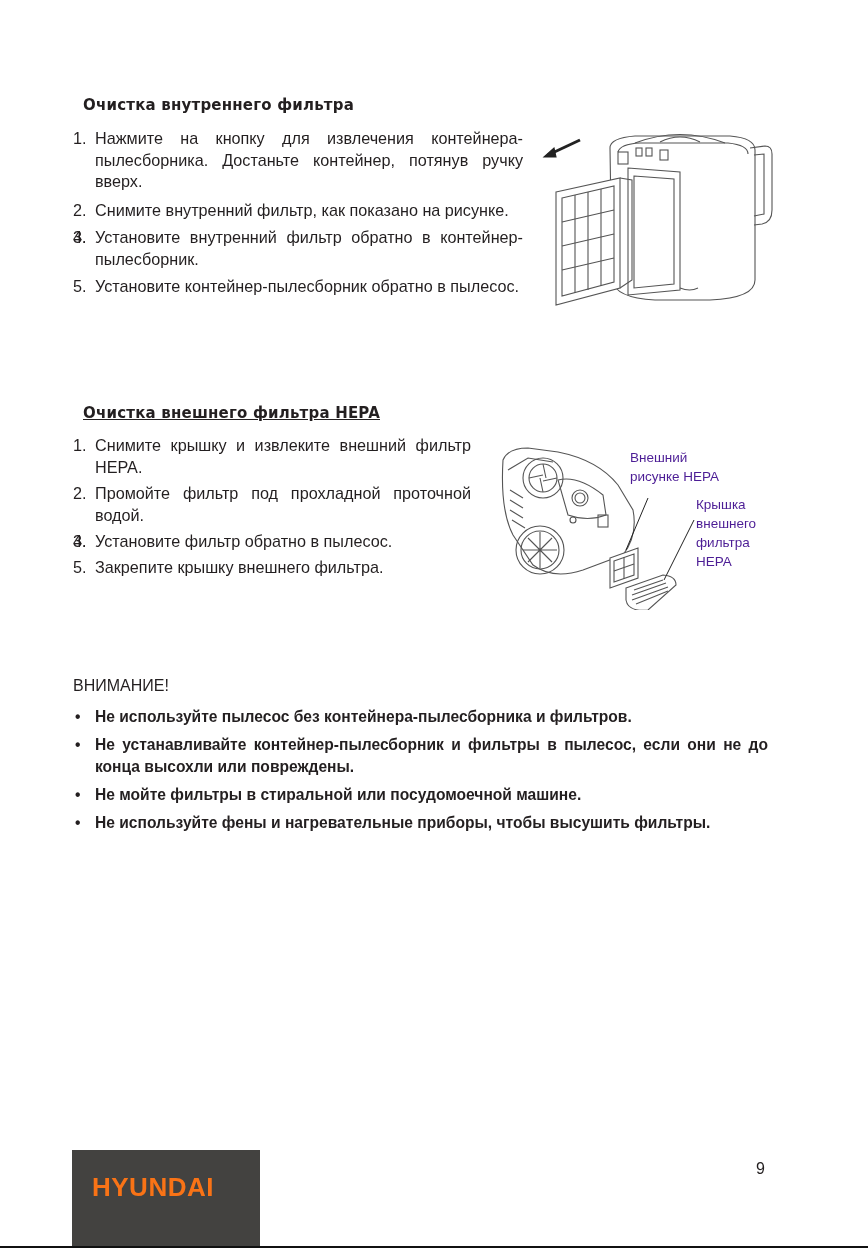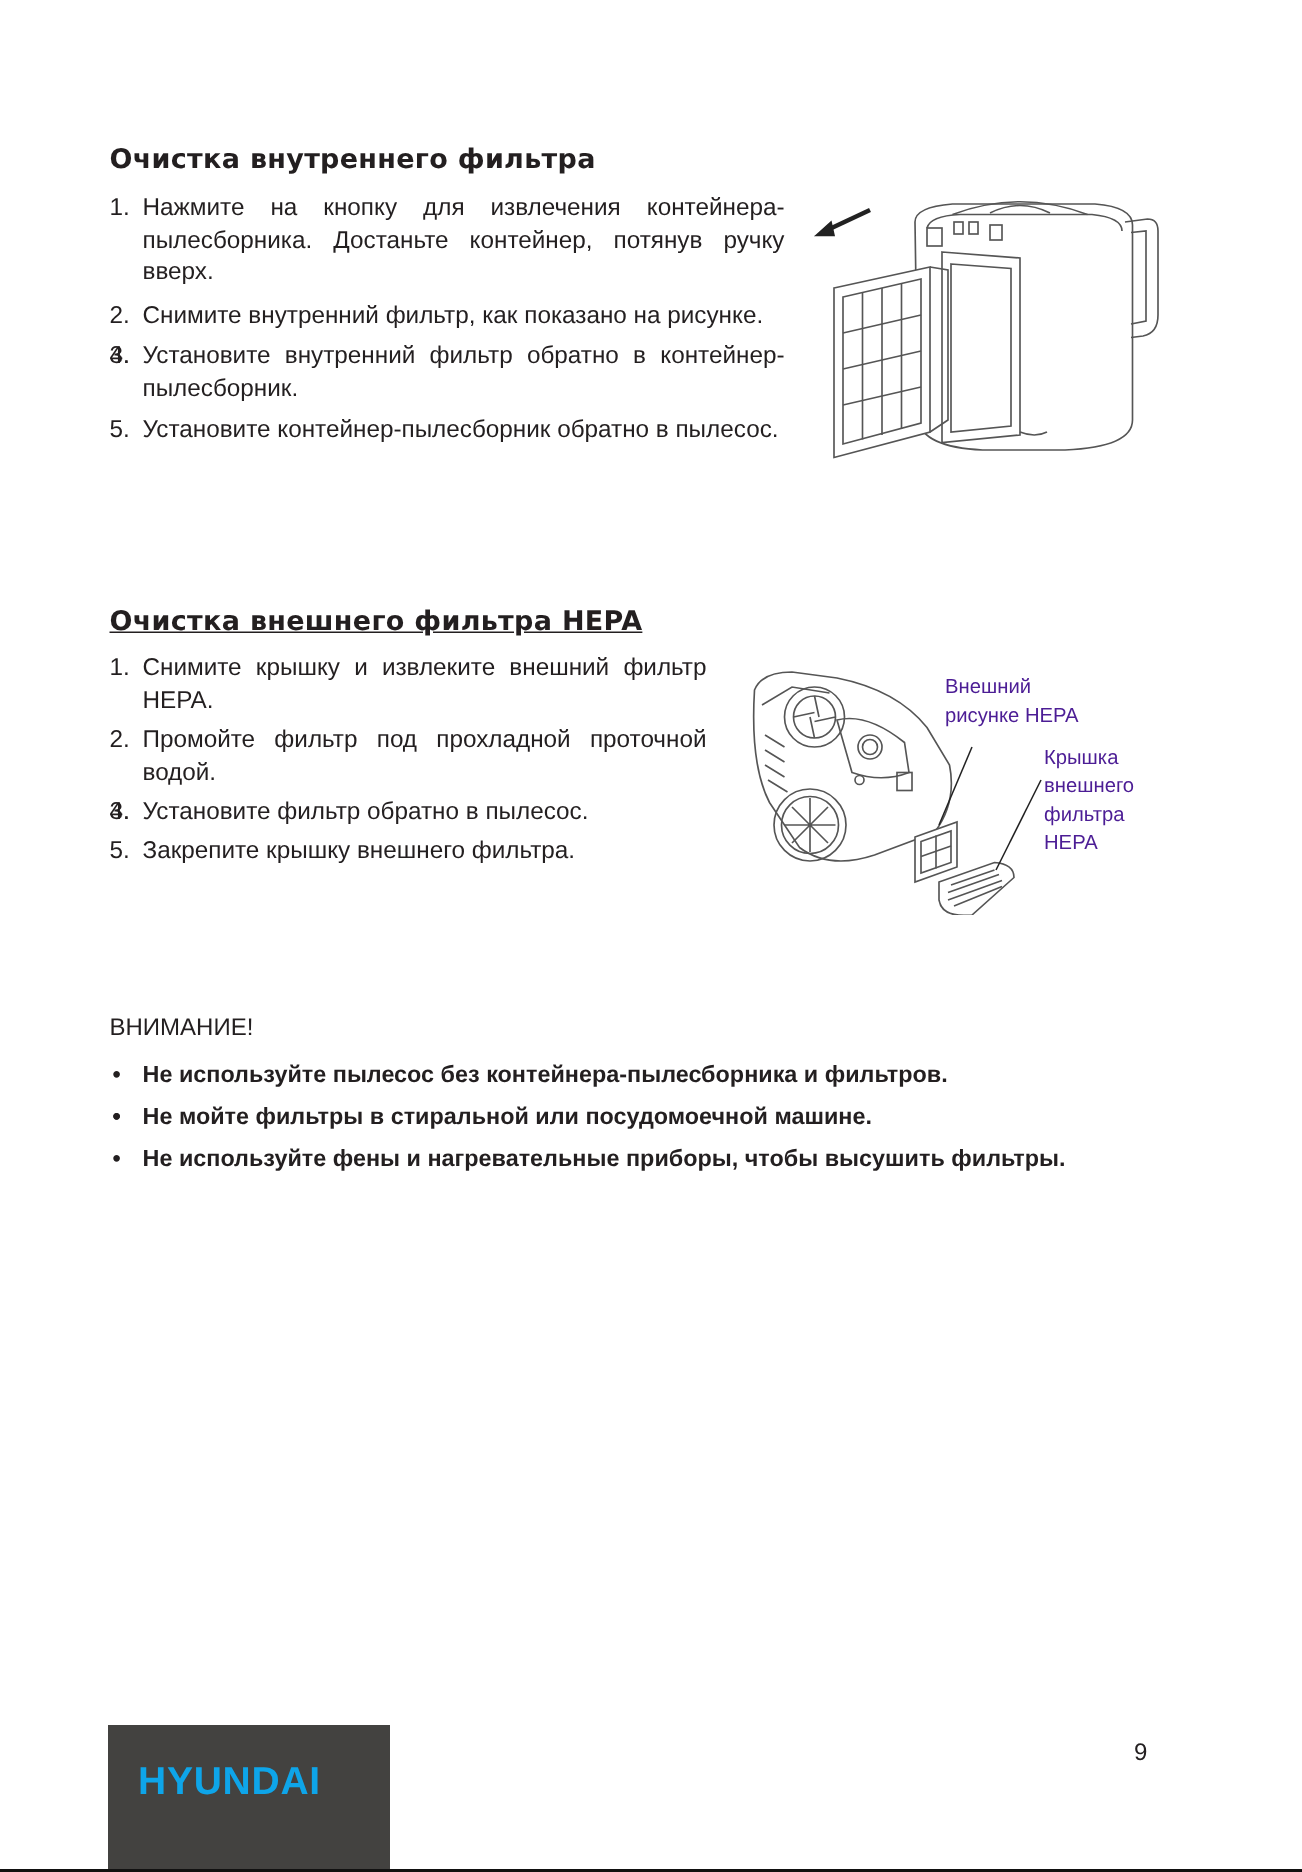--- a/index.html
+++ b/index.html
@@ -1,33 +1,33 @@
 <!DOCTYPE html>
 <html><head>
 <meta charset="utf-8">
 <style>
   html, body { margin: 0; padding: 0; background: #ffffff; }
   body { width: 868px; height: 1248px; position: relative; overflow: hidden;
          font-family: "Liberation Sans", sans-serif; color: #231f20; }
-  .section-title { position: absolute; left: 73px; font-weight: bold; font-size: 18px;
+  .section-title { position: absolute; left: 83px; font-weight: bold; font-size: 15px;
                    letter-spacing: 0.2px; font-family: "DejaVu Sans", sans-serif; }
   ol.steps { position: absolute; left: 73px; margin: 0; padding: 0; list-style: none;
              font-size: 16.2px; line-height: 21.5px; }
   ol.steps li { position: relative; padding-left: 22px; margin-bottom: 7px; text-align: justify;
                 text-align-last: left; }
   ol.steps li .num { position: absolute; left: 0; top: 0; }
   .warn-title { position: absolute; left: 73px; top: 677px; font-weight: normal; font-size: 16px; }
   ul.warnings { position: absolute; left: 73px; top: 706px; width: 695px; margin: 0; padding: 0;
                 list-style: none; font-weight: bold; font-size: 15.6px; line-height: 22px; }
   ul.warnings li { position: relative; padding-left: 22px; margin-bottom: 6px; text-align: justify; }
   ul.warnings li .bullet { position: absolute; left: 2px; top: 0; }
   .figure { position: absolute; }
   .fig-label { position: absolute; font-size: 13.5px; line-height: 19px; color: #4c1d95; }
   .logo-box { position: absolute; left: 72px; top: 1150px; width: 188px; height: 98px; background: #434240; }
-  .logo-text { position: absolute; left: 20px; top: 22px; color: #0ea5e9; font-weight: bold;
+  .logo-text { position: absolute; left: 20px; top: 22px; color: #f97316; font-weight: bold;
                font-size: 26px; letter-spacing: 0.5px; }
   .page-num { position: absolute; left: 756px; top: 1160px; font-size: 16px; color: #231f20; }
   .bottom-rule { position: absolute; left: 0; top: 1246px; width: 868px; height: 2px; background: #111; }
 </style>
 </head>
 <body>
 
 <div class="section-title" style="top: 96px;">Очистка внутреннего фильтра</div>
 
 <ol class="steps" style="top: 128px; width: 450px;">
@@ -163,20 +163,21 @@
 </div>
 
 <div class="warn-title">ВНИМАНИЕ!</div>
 <ul class="warnings">
   <li>
     <span class="bullet">•</span>
     <span>Не используйте пылесос без контейнера-пылесборника и фильтров.</span>
   </li>
   <li>
     <span class="bullet">•</span>
+    <span>Не устанавливайте контейнер-пылесборник и фильтры в пылесос, если они не до конца высохли или повреждены.</span>
   </li>
   <li>
     <span class="bullet">•</span>
     <span>Не мойте фильтры в стиральной или посудомоечной машине.</span>
   </li>
   <li>
     <span class="bullet">•</span>
     <span>Не используйте фены и нагревательные приборы, чтобы высушить фильтры.</span>
   </li>
 </ul>

